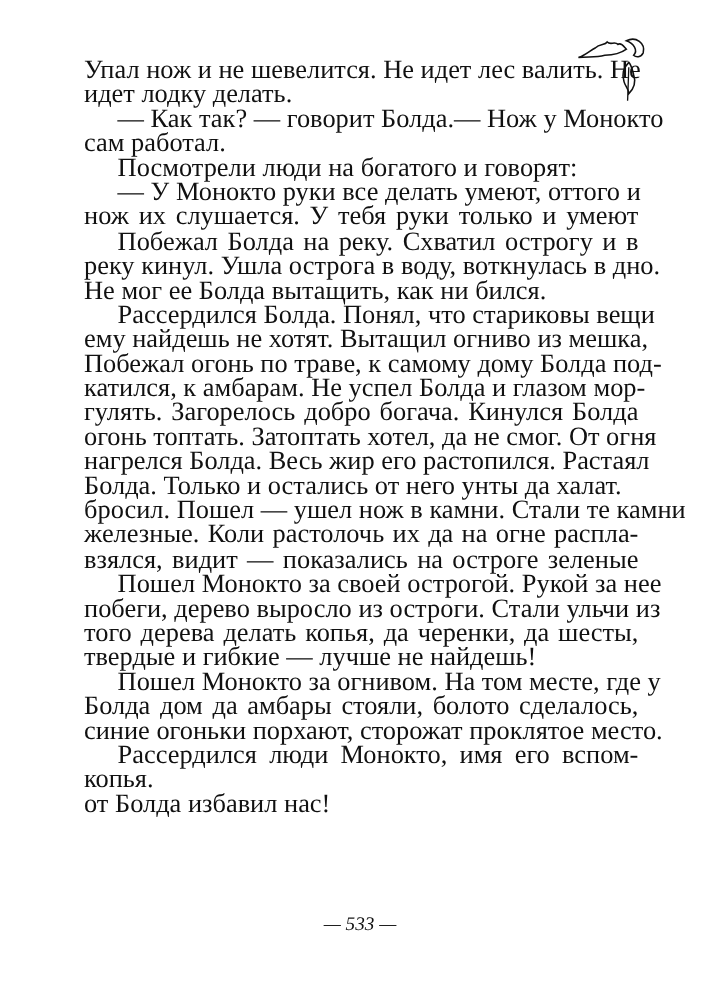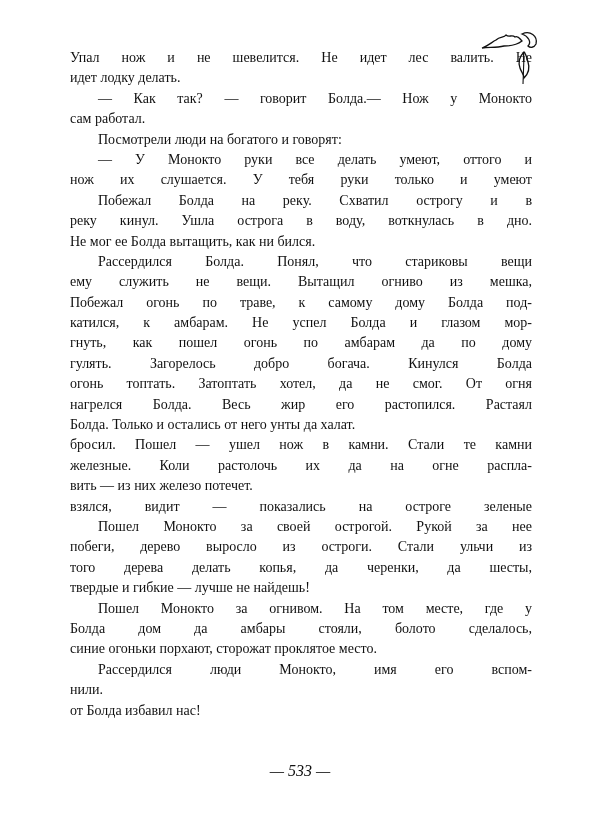--- a/index.html
+++ b/index.html
@@ -1,20 +1,20 @@
 <!DOCTYPE html>
 <html><head>
 <meta charset="utf-8">
 <style>
   html, body { margin: 0; padding: 0; background: #ffffff; }
   body { width: 600px; height: 830px; position: relative; overflow: hidden; }
   .page {
     position: absolute; left: 70px; top: 48px; width: 462px;
     font-family: "Liberation Serif", "DejaVu Serif", serif;
-    font-size: 14px; line-height: 20.4px; color: #111;
+    font-size: 22px; line-height: 20.4px; color: #111;
   }
   .line { display: block; white-space: nowrap; text-align: justify; text-align-last: justify; height: 20.4px; }
   .line.last { text-align-last: left; }
   .line.indent { padding-left: 28px; }
   .ornament { position: absolute; left: 478px; top: 26px; width: 64px; height: 60px; }
   .folio {
     position: absolute; left: 0; width: 600px; top: 762px; text-align: center;
     font-family: Liberation Serif, serif; font-style: italic;
     font-size: 16px; color: #111;
   }
@@ -45,48 +45,46 @@
       <span class="line indent">— У Монокто руки все делать умеют, оттого и</span>
       <span class="line">нож их слушается. У тебя руки только и умеют</span>
     </div>
     <div>
       <span class="line indent">Побежал Болда на реку. Схватил острогу и в</span>
       <span class="line">реку кинул. Ушла острога в воду, воткнулась в дно.</span>
       <span class="line last">Не мог ее Болда вытащить, как ни бился.</span>
     </div>
     <div>
       <span class="line indent">Рассердился Болда. Понял, что стариковы вещи</span>
-      <span class="line">ему служить не вещи. Вытащил огниво из мешка,</span>
+      <span class="line">ему найдешь не хотят. Вытащил огниво из мешка,</span>
       <span class="line">Побежал огонь по траве, к самому дому Болда под-</span>
       <span class="line">катился, к амбарам. Не успел Болда и глазом мор-</span>
-      <span class="line">гнуть, как пошел огонь по амбарам да по дому</span>
       <span class="line">гулять. Загорелось добро богача. Кинулся Болда</span>
       <span class="line">огонь топтать. Затоптать хотел, да не смог. От огня</span>
       <span class="line">нагрелся Болда. Весь жир его растопился. Растаял</span>
       <span class="line last">Болда. Только и остались от него унты да халат.</span>
     </div>
     <div>
       <span class="line">бросил. Пошел — ушел нож в камни. Стали те камни</span>
       <span class="line">железные. Коли растолочь их да на огне распла-</span>
-      <span class="line last">вить — из них железо потечет.</span>
     </div>
     <div>
       <span class="line">взялся, видит — показались на остроге зеленые</span>
       <span class="line indent">Пошел Монокто за своей острогой. Рукой за нее</span>
       <span class="line">побеги, дерево выросло из остроги. Стали ульчи из</span>
       <span class="line">того дерева делать копья, да черенки, да шесты,</span>
       <span class="line last">твердые и гибкие — лучше не найдешь!</span>
     </div>
     <div>
       <span class="line indent">Пошел Монокто за огнивом. На том месте, где у</span>
       <span class="line">Болда дом да амбары стояли, болото сделалось,</span>
       <span class="line last">синие огоньки порхают, сторожат проклятое место.</span>
     </div>
     <div>
       <span class="line indent">Рассердился люди Монокто, имя его вспом-</span>
-      <span class="line last">нили.</span>
+      <span class="line last">копья.</span>
     </div>
     <div>
       <span class="line last">от Болда избавил нас!</span>
     </div>
   </div>
 
 <div class="folio">— 533 —</div>
 
 </body></html>

